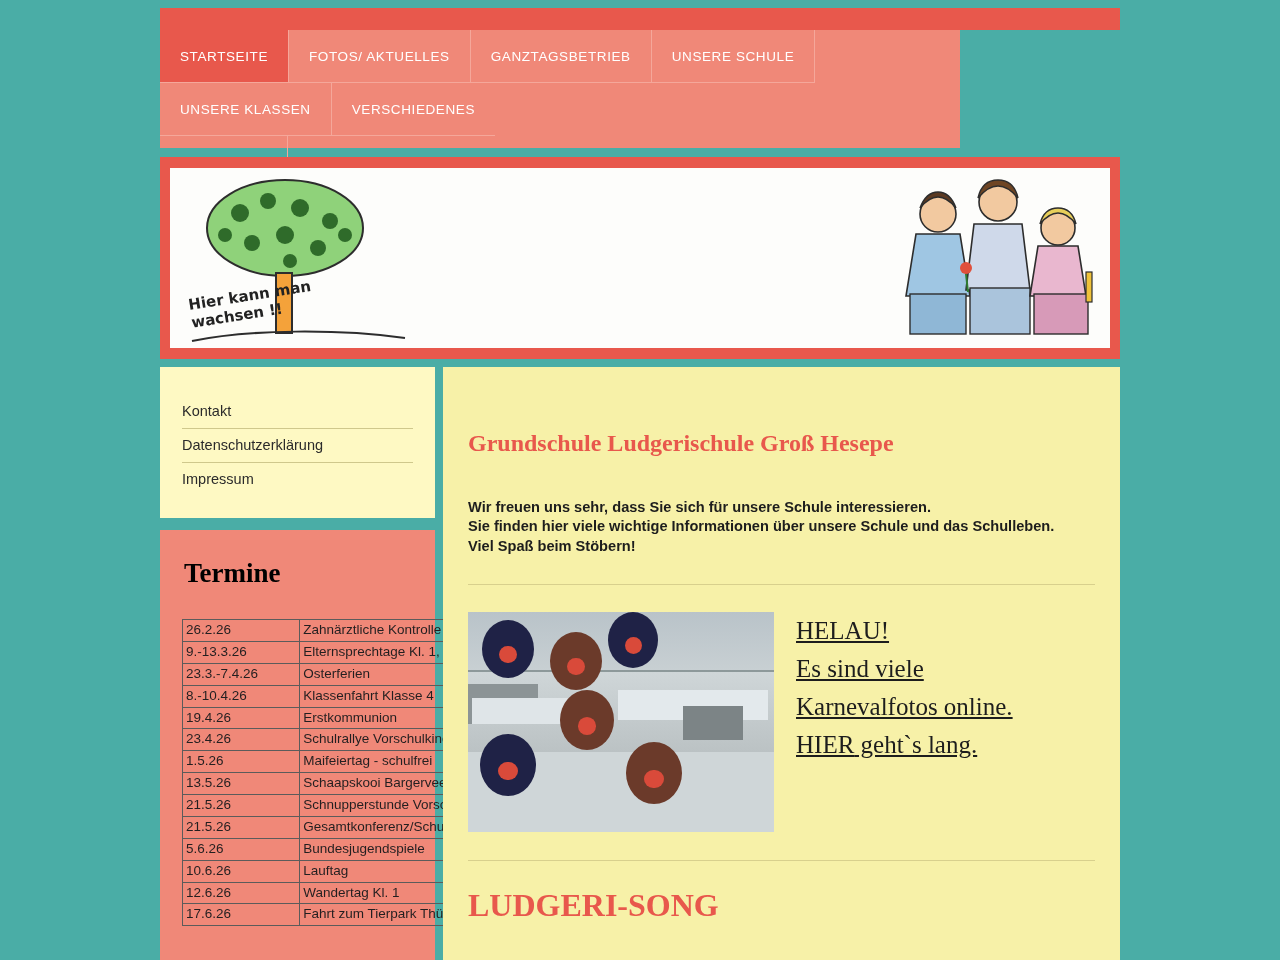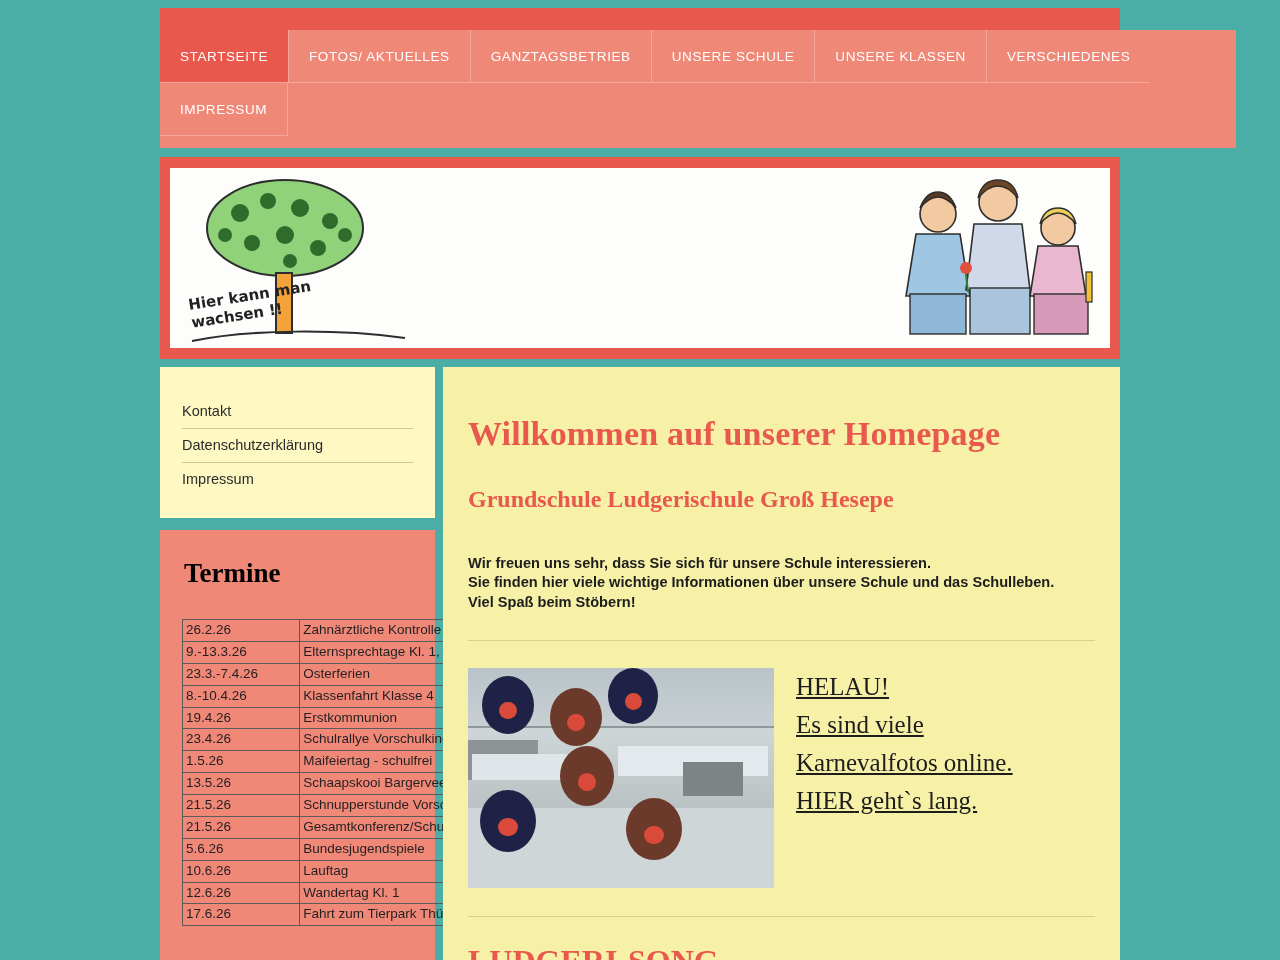--- a/index.html
+++ b/index.html
@@ -25,21 +25,21 @@
     top: 8px;
     width: 960px;
     height: 22px;
     background: #e8584c;
   }
   
   .navblock {
     position: absolute;
     left: 160px;
     top: 30px;
-    width: 1076px;
+    width: 800px;
     height: 118px;
     background: #f08878;
   }
   .navrow {
     display: flex;
     flex-wrap: wrap;
   }
   .navitem {
     height: 53px;
     line-height: 53px;
@@ -408,21 +408,20 @@
           <tr>
             <td class="date">17.6.26</td>
             <td class="ev">Fahrt zum Tierpark Thüle</td>
           </tr>
         </tbody>
       </table>
     </div>
   </div>
 
   <div class="rightcol">
-    <h1 class="welcome">Willkommen auf unserer Homepage</h1>
     <h2 class="school">Grundschule Ludgerischule Groß Hesepe</h2>
     <div class="intro">
       <div>Wir freuen uns sehr, dass Sie sich für unsere Schule interessieren.</div>
       <div>Sie finden hier viele wichtige Informationen über unsere Schule und das Schulleben.</div>
       <div>Viel Spaß beim Stöbern!</div>
     </div>
 
     <hr class="sep">
 
     <div class="mediarow">

